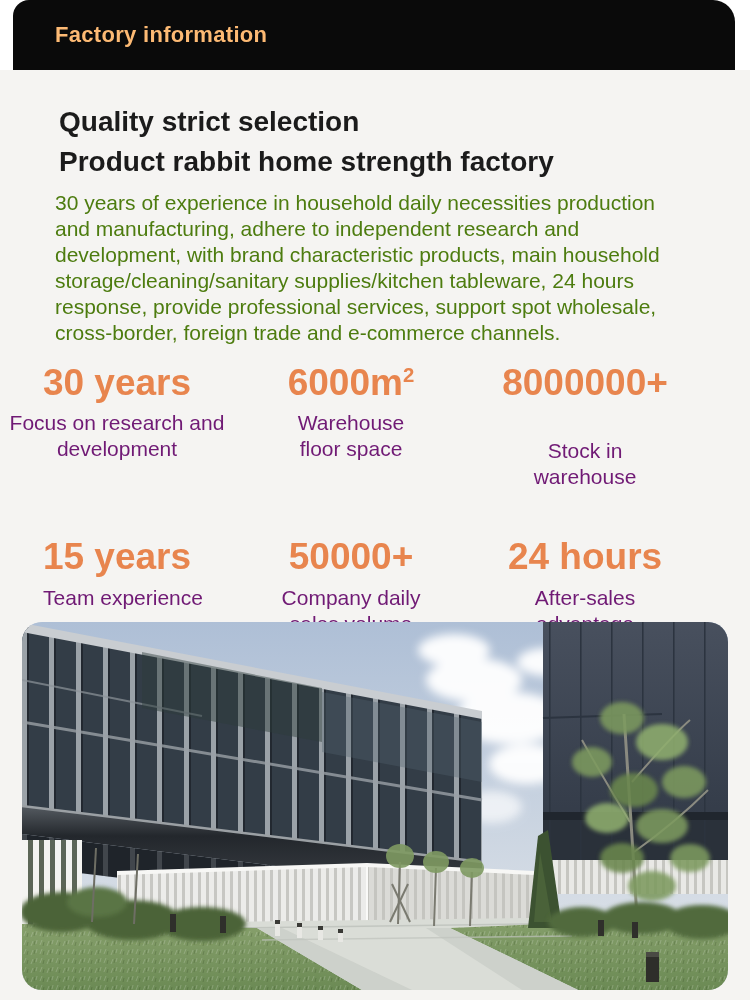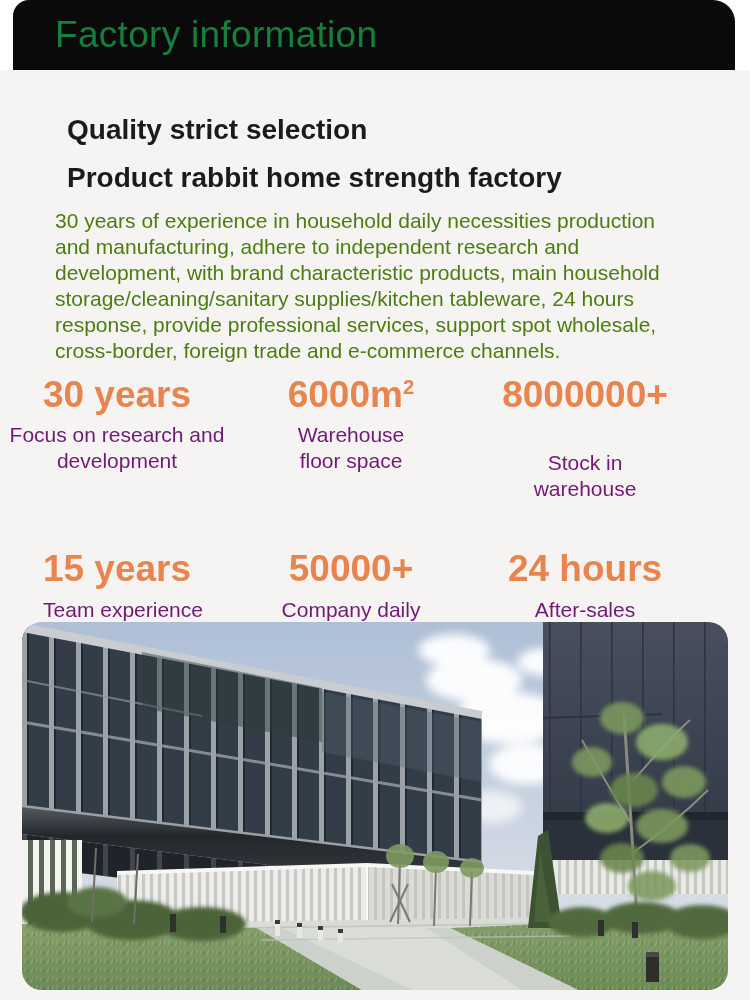--- a/index.html
+++ b/index.html
@@ -14,30 +14,30 @@
   .content-bg { position:absolute; top:70px; left:0; right:0; bottom:0; background:#f5f4f2; }
 
   
   .header-bar {
     position:absolute; top:0; left:13px; right:15px; height:70px;
     background:#0a0a0a;
     border-radius:16px 22px 0 0;
     display:flex; align-items:center;
     padding-left:42px; box-sizing:border-box;
   }
-  .header-title { color:#15803d; font-size:37px; font-weight:normal; letter-spacing:0.3px; }
+  .header-title { color:#fdba74; font-size:22px; font-weight:bold; letter-spacing:0.3px; }
 
   
   .intro { position:absolute; top:100px; left:55px; width:645px; }
-  .heading { font-size:28px; line-height:36px; color:#1b1b1b; font-weight:bold; margin:12px; }
+  .heading { font-size:28px; line-height:36px; color:#1b1b1b; font-weight:bold; margin:4px; }
   .body-text { margin:10px 0 0 0; font-size:21px; line-height:26px; color:#4d7c0f; width:640px; }
 
   
   .stats {
-    position:absolute; top:364px; left:0; width:702px;
+    position:absolute; top:352px; left:0; width:702px;
     display:grid; grid-template-columns:1fr 1fr 1fr; row-gap:36px;
   }
   .stat { display:flex; flex-direction:column; align-items:center; text-align:center; }
   .stat-value { font-size:37px; font-weight:bold; color:#e8854e; line-height:46px; white-space:nowrap; }
   .stat-value sup { font-size:0.55em; font-weight:bold; }
   .stat-label { margin-top:4px; font-size:21px; line-height:26px; color:#701a75; }
   .stat:nth-child(1) .stat-label{max-width:215px;}
   .stat:nth-child(2) .stat-label{max-width:125px;}
   .stat:nth-child(3) .stat-label{max-width:125px;margin-top:32px;}
   .stat:nth-child(4) .stat-label{max-width:220px;margin-left:12px;}

